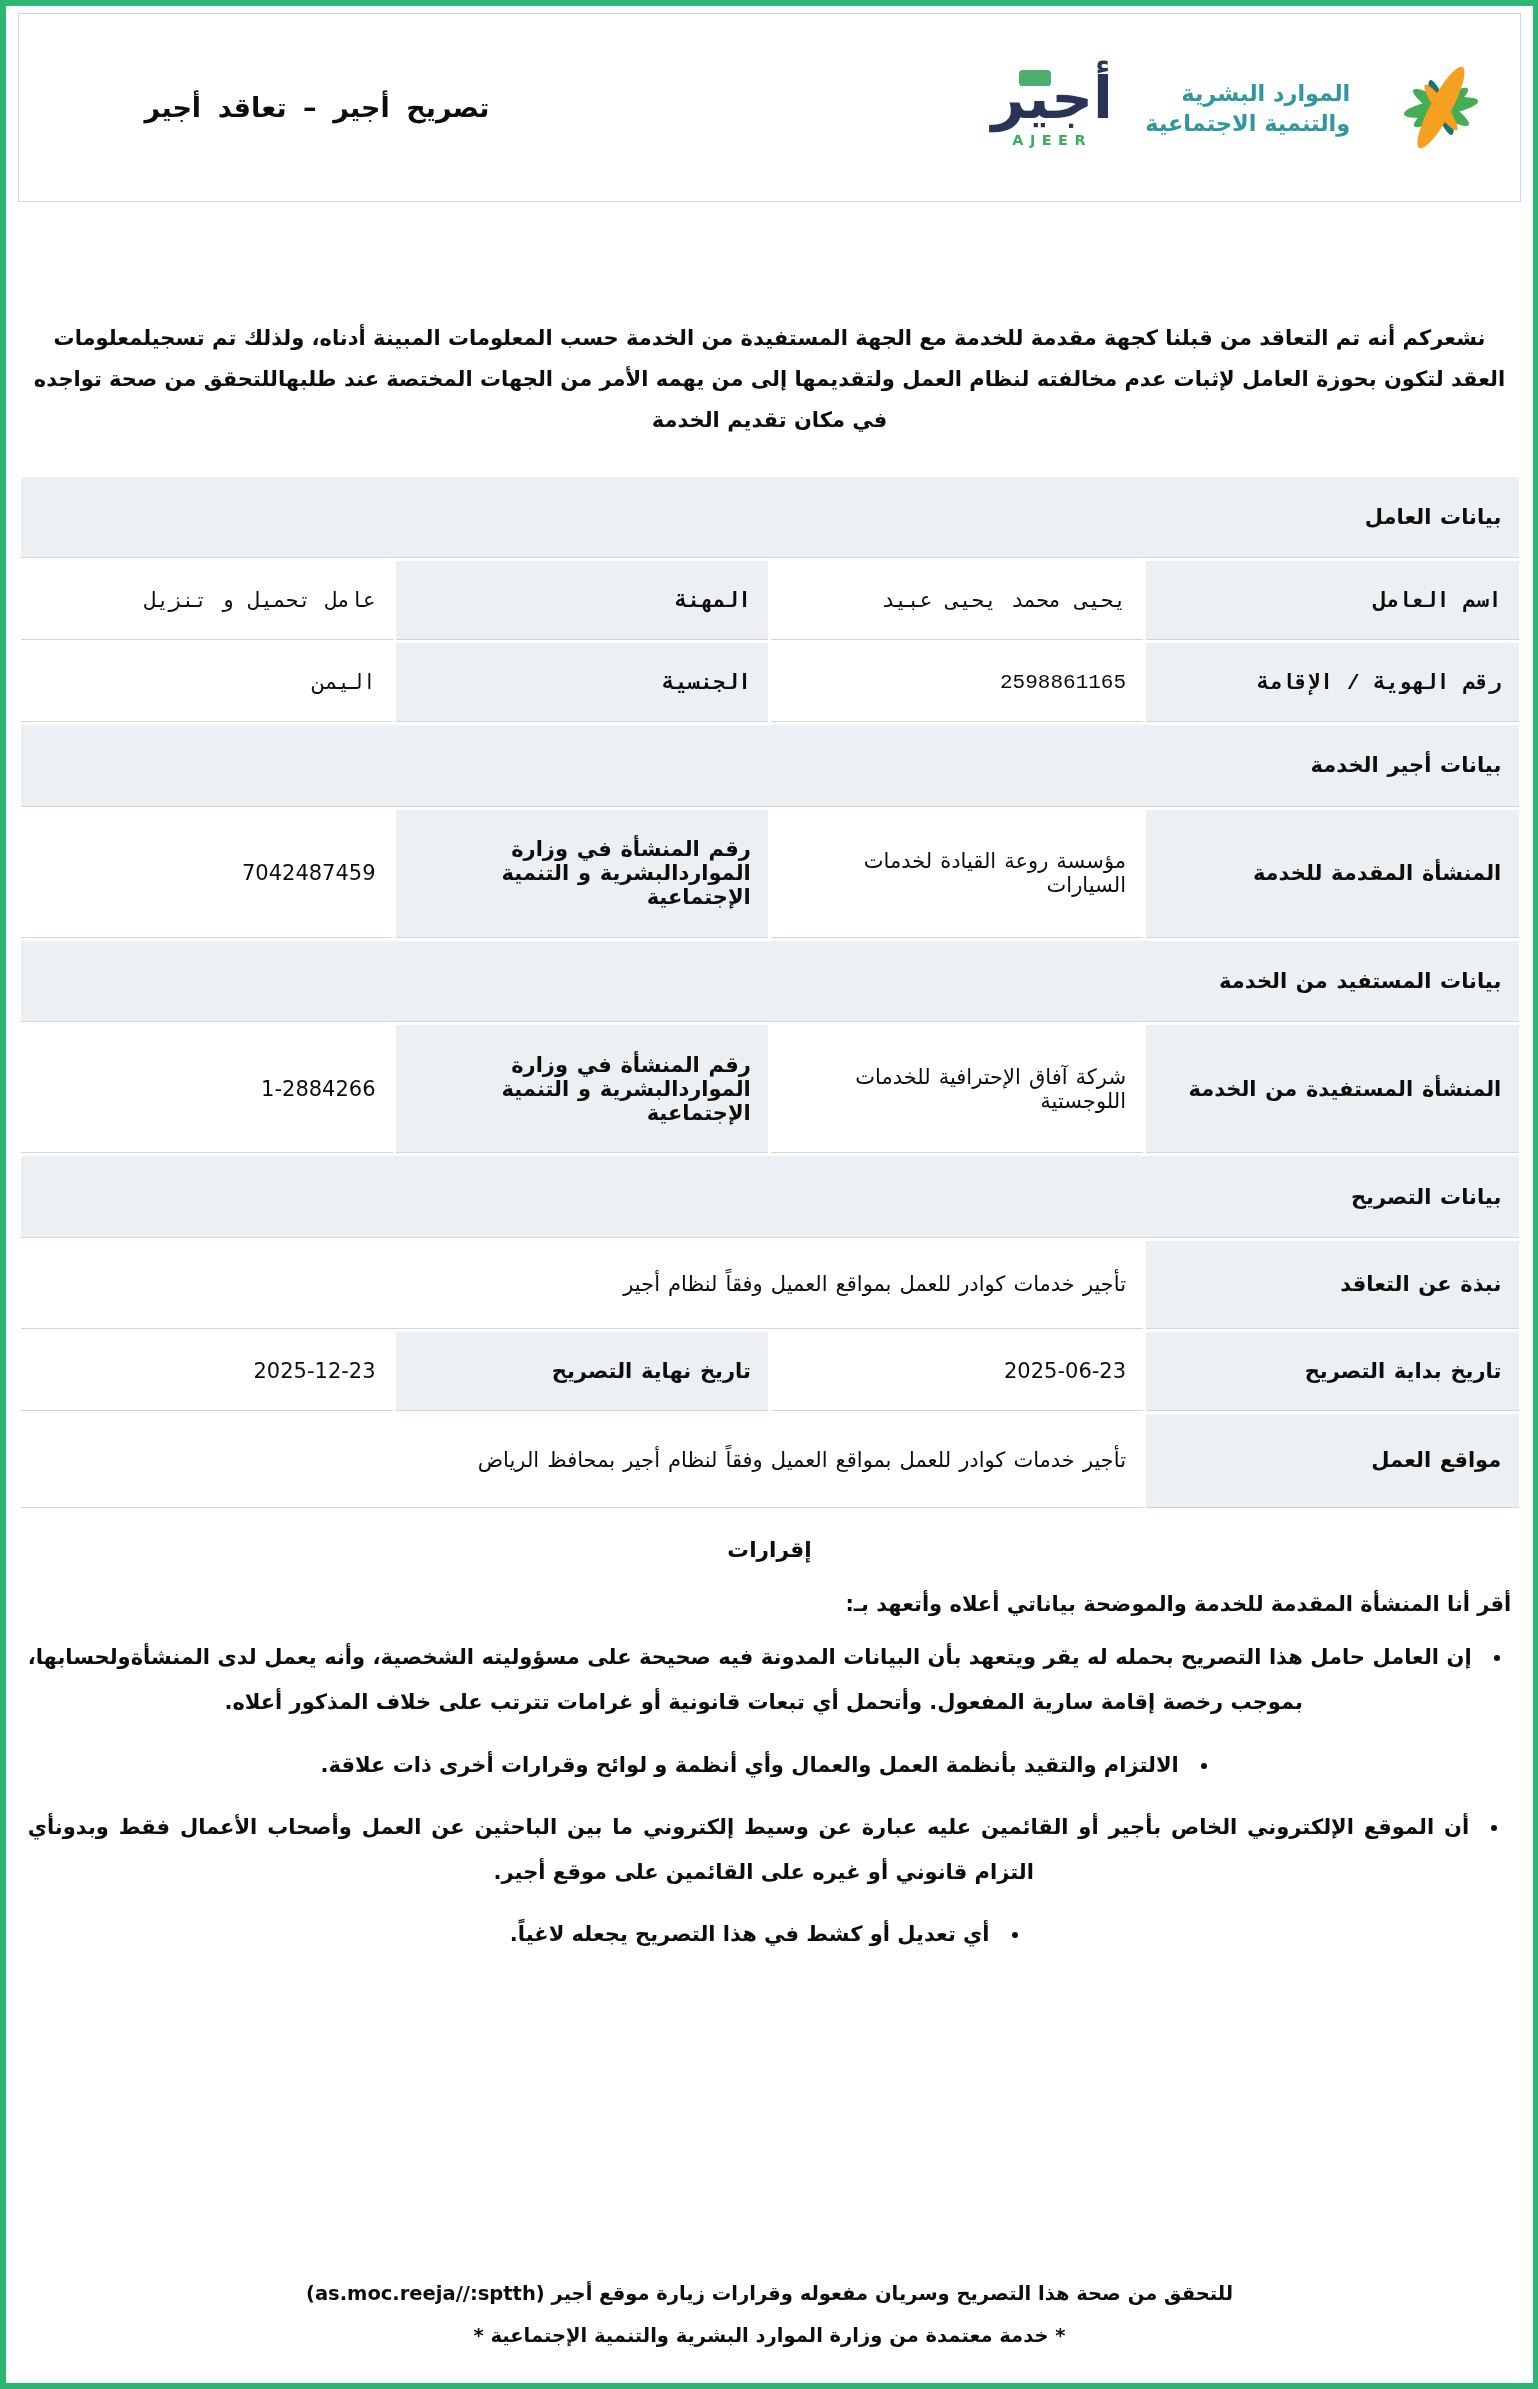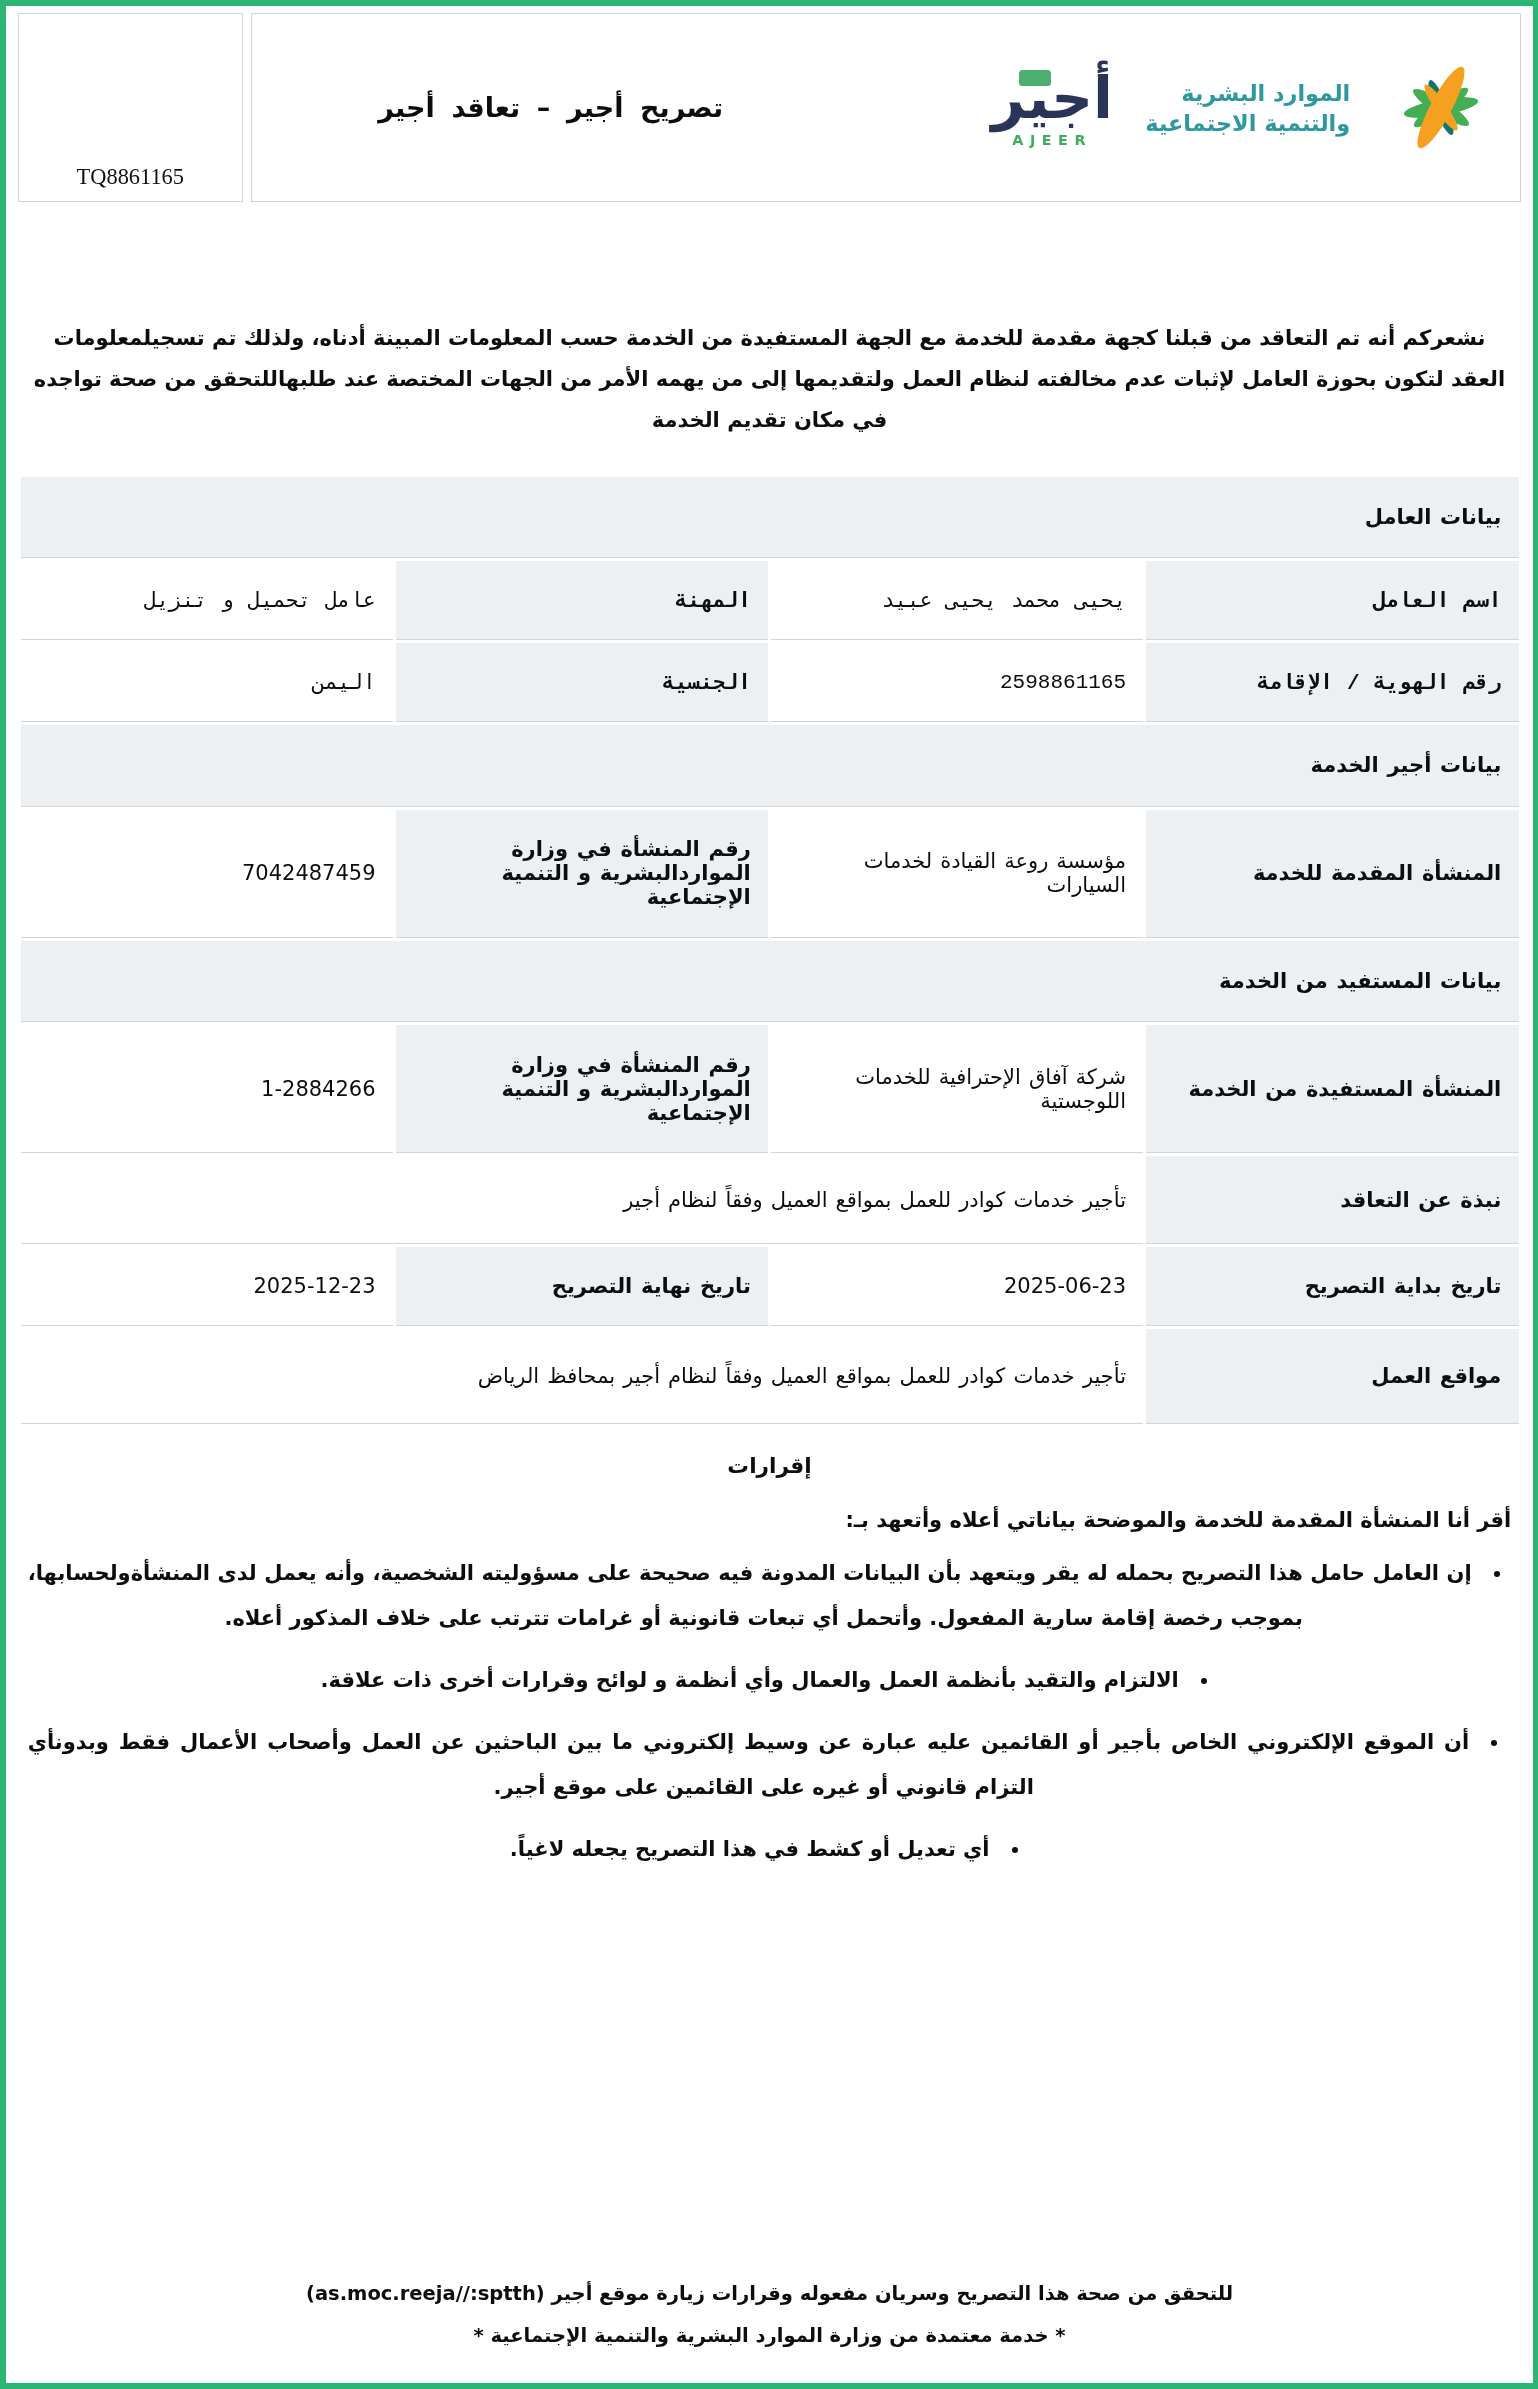--- a/index.html
+++ b/index.html
@@ -74,23 +74,20 @@
     direction:rtl; text-align:center;
     font-size:19.5px; font-weight:600; line-height:42px;
   }
 </style>
 </head>
 <body>
 
 <div class="page">
 
   <div class="header-row">
-    <div class="box tq-box">
-      <span class="tq">TQ8861165</span>
-    </div>
     <div class="box title-box">
       <div class="doc-title">تصريح أجير – تعاقد أجير</div>
       <div class="logo-group">
         <div class="ajeer-logo">
           <div class="ajeer-ar-wrap">
             <span class="ajeer-ar">أجير</span>
             <span class="ajeer-block"></span>
           </div>
           <div class="ajeer-en">AJEER</div>
         </div>
@@ -149,20 +146,23 @@
     <tr>
       <td class="hd" colspan="4">بيانات المستفيد من الخدمة</td>
     </tr>
     <tr class="r-tall">
       <td class="lbl">المنشأة المستفيدة من الخدمة</td>
       <td class="val">شركة آفاق الإحترافية للخدمات اللوجستية</td>
       <td class="lbl">رقم المنشأة في وزارة المواردالبشرية و التنمية الإجتماعية</td>
       <td class="val">1-2884266</td>
     </tr>
 
+    <tr>
+      <td class="hd" colspan="4">بيانات التصريح</td>
+    </tr>
     <tr class="r-sum">
       <td class="lbl">نبذة عن التعاقد</td>
       <td class="val" colspan="3">تأجير خدمات كوادر للعمل بمواقع العميل وفقاً لنظام أجير</td>
     </tr>
     <tr class="r-dates">
       <td class="lbl">تاريخ بداية التصريح</td>
       <td class="val">2025-06-23</td>
       <td class="lbl">تاريخ نهاية التصريح</td>
       <td class="val">2025-12-23</td>
     </tr>

